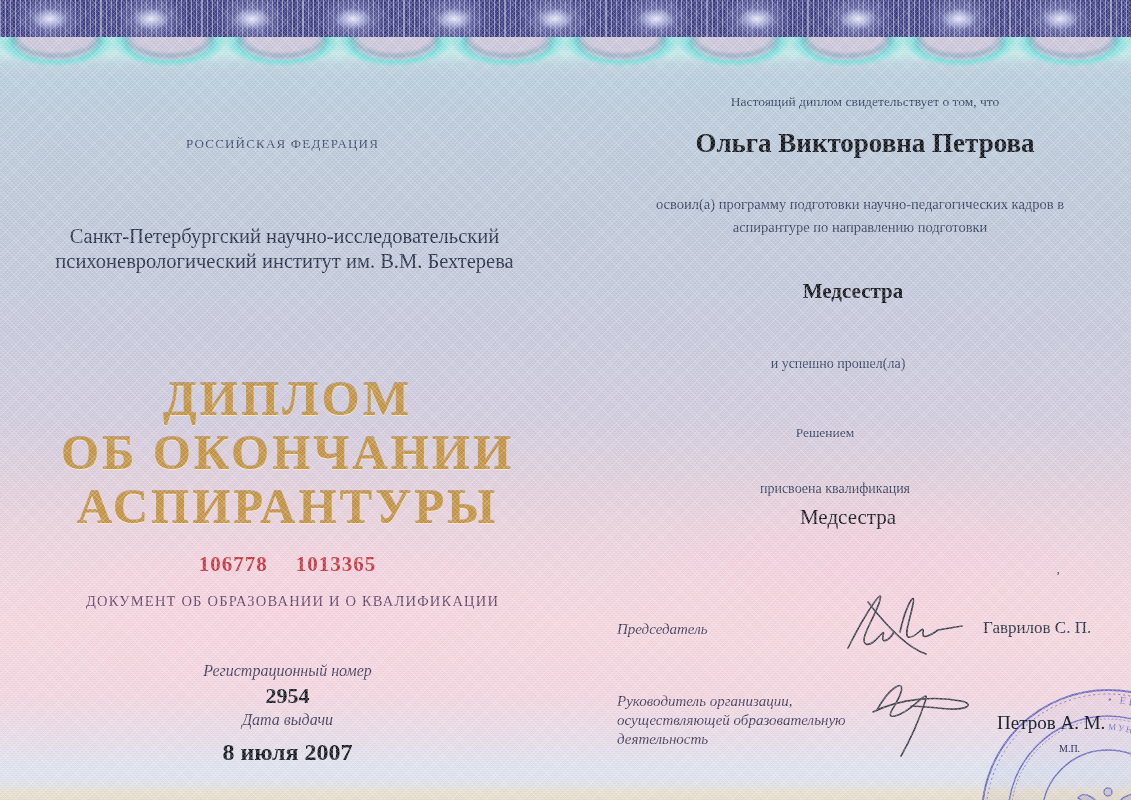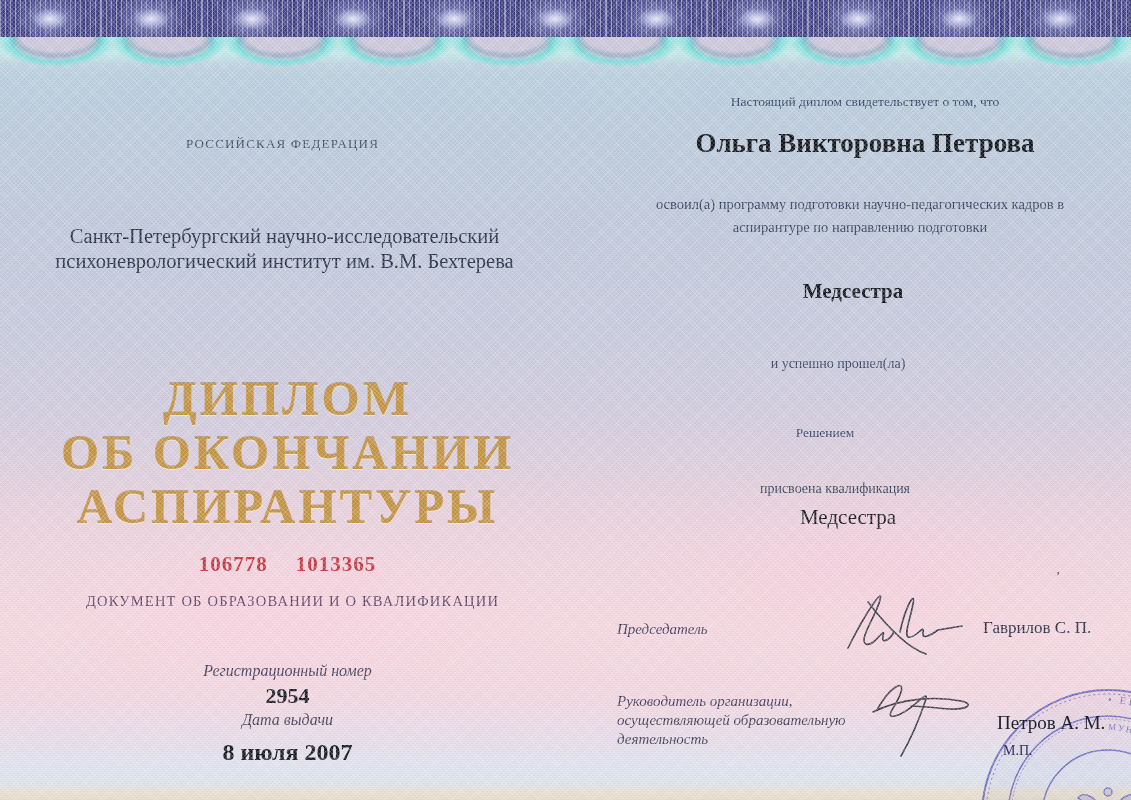--- a/index.html
+++ b/index.html
@@ -79,21 +79,21 @@
   .passed { top:356px; left:573px; width:530px; font-size:14px; }
   .decision { top:425px; left:560px; width:530px; font-size:13.5px; }
   .qual-label { top:481px; left:570px; width:530px; font-size:14px; }
   .qualification { top:505px; left:583px; width:530px; font-size:21px; color:#14161c; }
   .stray { top:568px; left:1056px; font-size:13px; color:#44404a; }
 
   .chairman-label { top:621px; left:617px; font-size:15px; }
   .chairman-name { top:618px; left:983px; font-size:17px; color:#20283a; }
   .head-label { top:692px; left:617px; width:255px; font-size:15px; line-height:1.26; }
   .head-name { top:699px; left:997px; font-size:19px; color:#1c2130; z-index:5;margin-top:13px; }
-  .mp { top:743px; left:1003px; font-size:14px; color:#32325e; z-index:5; }
+  .mp { top:743px; left:1059px; font-size:10px; color:#32325e; z-index:5; }
 
   .sig { position:absolute; pointer-events:none; }
   .sig path { fill:none; stroke:#3c3c48; stroke-width:1.6; stroke-linecap:round; }
   .sig1 { left:838px; top:582px; }
   .sig2 { left:855px; top:670px; }
 
   .seal { position:absolute; left:976px; top:686px; opacity:0.8; }
 </style>
 </head>
 <body>

